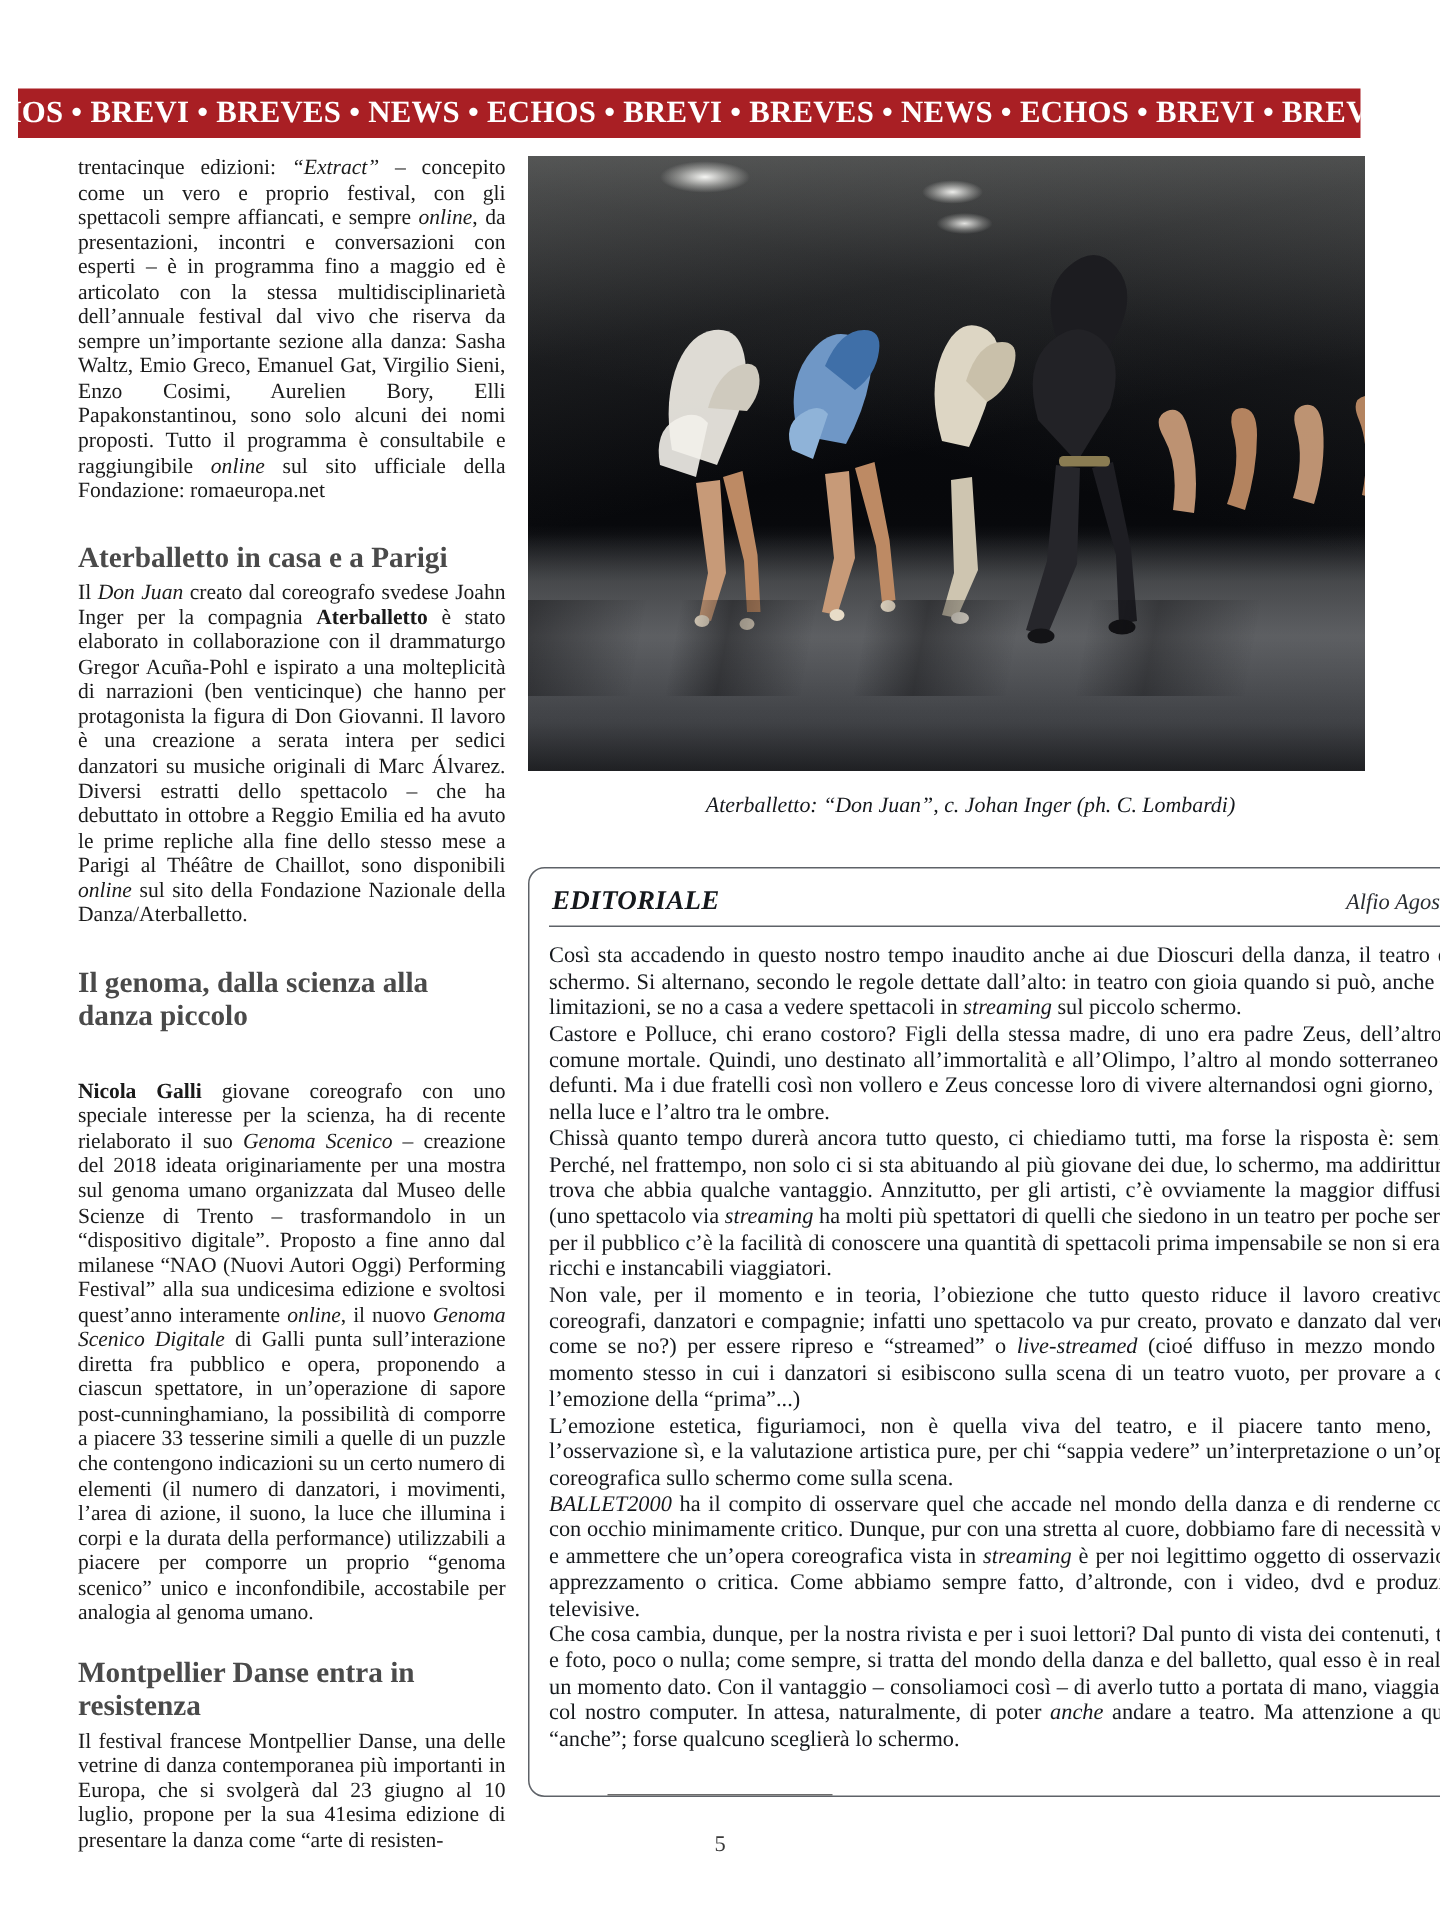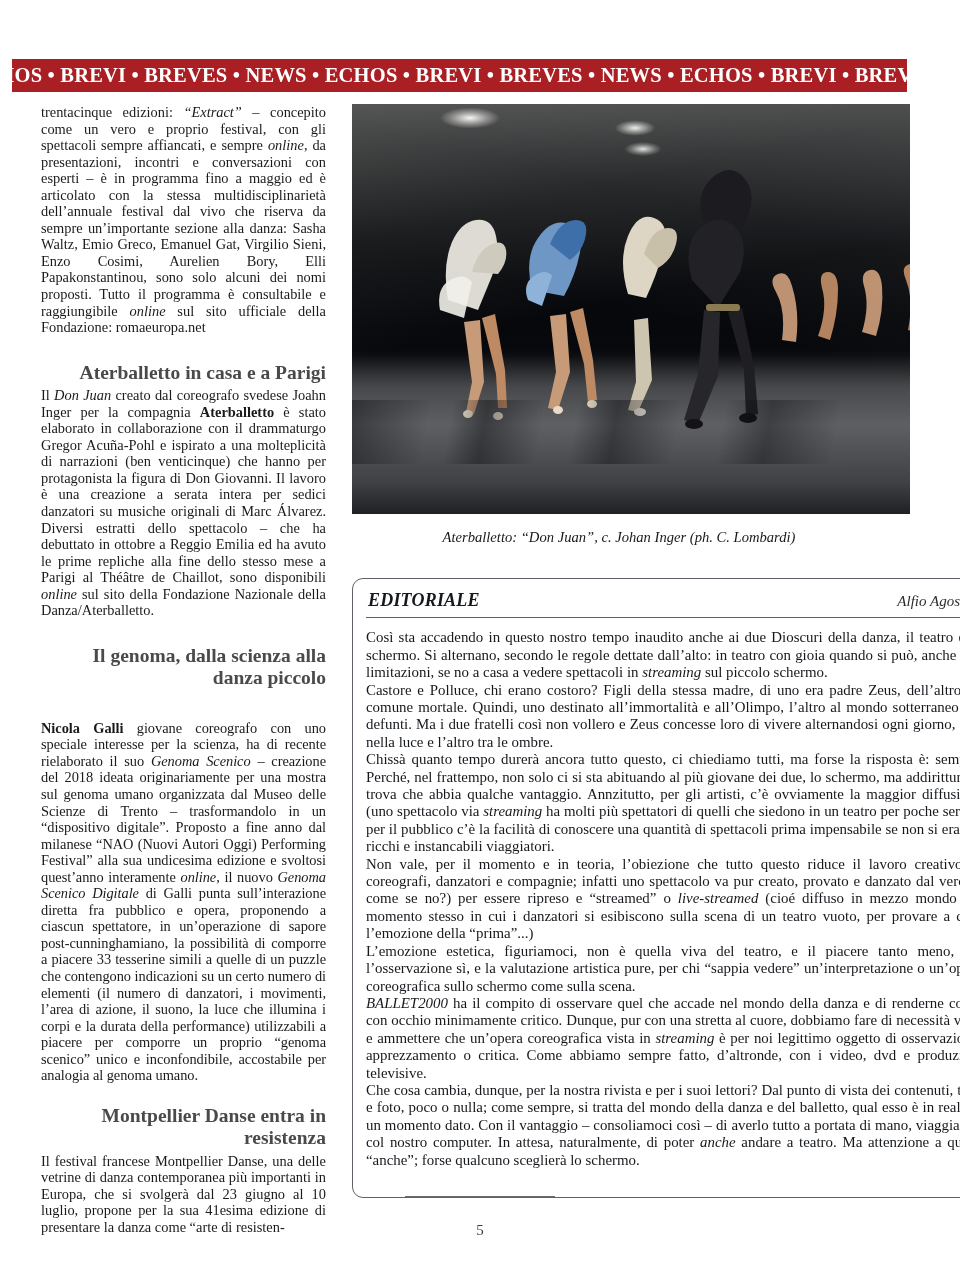--- a/index.html
+++ b/index.html
@@ -35,21 +35,21 @@
     font-weight: bold;
     font-size: 20.5px;
     letter-spacing: 0.2px;
     white-space: nowrap;
     line-height: 1;
   }
 
   
   .col-left {
     position: absolute;
-    left: 41px;
+    left: 52px;
     top: 104px;
     width: 285px;
   }
 
   
   .body-text {
     font-size: 14.4px;
     line-height: 16.55px;
     text-align: justify;
     margin: 0;
@@ -59,21 +59,21 @@
     letter-spacing: -0.05px;
     margin-top: 30px;
   }
   .sec-head {
     font-family: "Liberation Serif", serif;
     font-weight: bold;
     font-size: 19.5px;
     line-height: 22.5px;
     color: #4a4a4a;
     margin: 0 0 3px 0;
-    text-align: right;
+    text-align: left;
   }
   .gap-lg { height: 26px; }
   .gap-md { height: 21px; }
   i { font-style: italic; }
   b { font-weight: bold; }
 
   
   .photo-wrap {
     position: absolute;
     left: 352px;
@@ -113,21 +113,21 @@
       linear-gradient(100deg, rgba(10,10,12,0.55) 0%, rgba(10,10,12,0) 14%),
       linear-gradient(100deg, rgba(10,10,12,0) 18%, rgba(10,10,12,0.5) 24%, rgba(10,10,12,0) 34%),
       linear-gradient(100deg, rgba(10,10,12,0) 40%, rgba(10,10,12,0.5) 47%, rgba(10,10,12,0) 58%),
       linear-gradient(100deg, rgba(10,10,12,0) 66%, rgba(10,10,12,0.45) 74%, rgba(10,10,12,0) 86%);
     opacity: 0.8;
   }
 
   
   .caption {
     position: absolute;
-    left: 340px;
+    left: 368px;
     top: 528px;
     width: 558px;
     text-align: center;
     font-style: italic;
     font-size: 14.6px;
     line-height: 18px;
     color: #15181c;
   }
 
   

